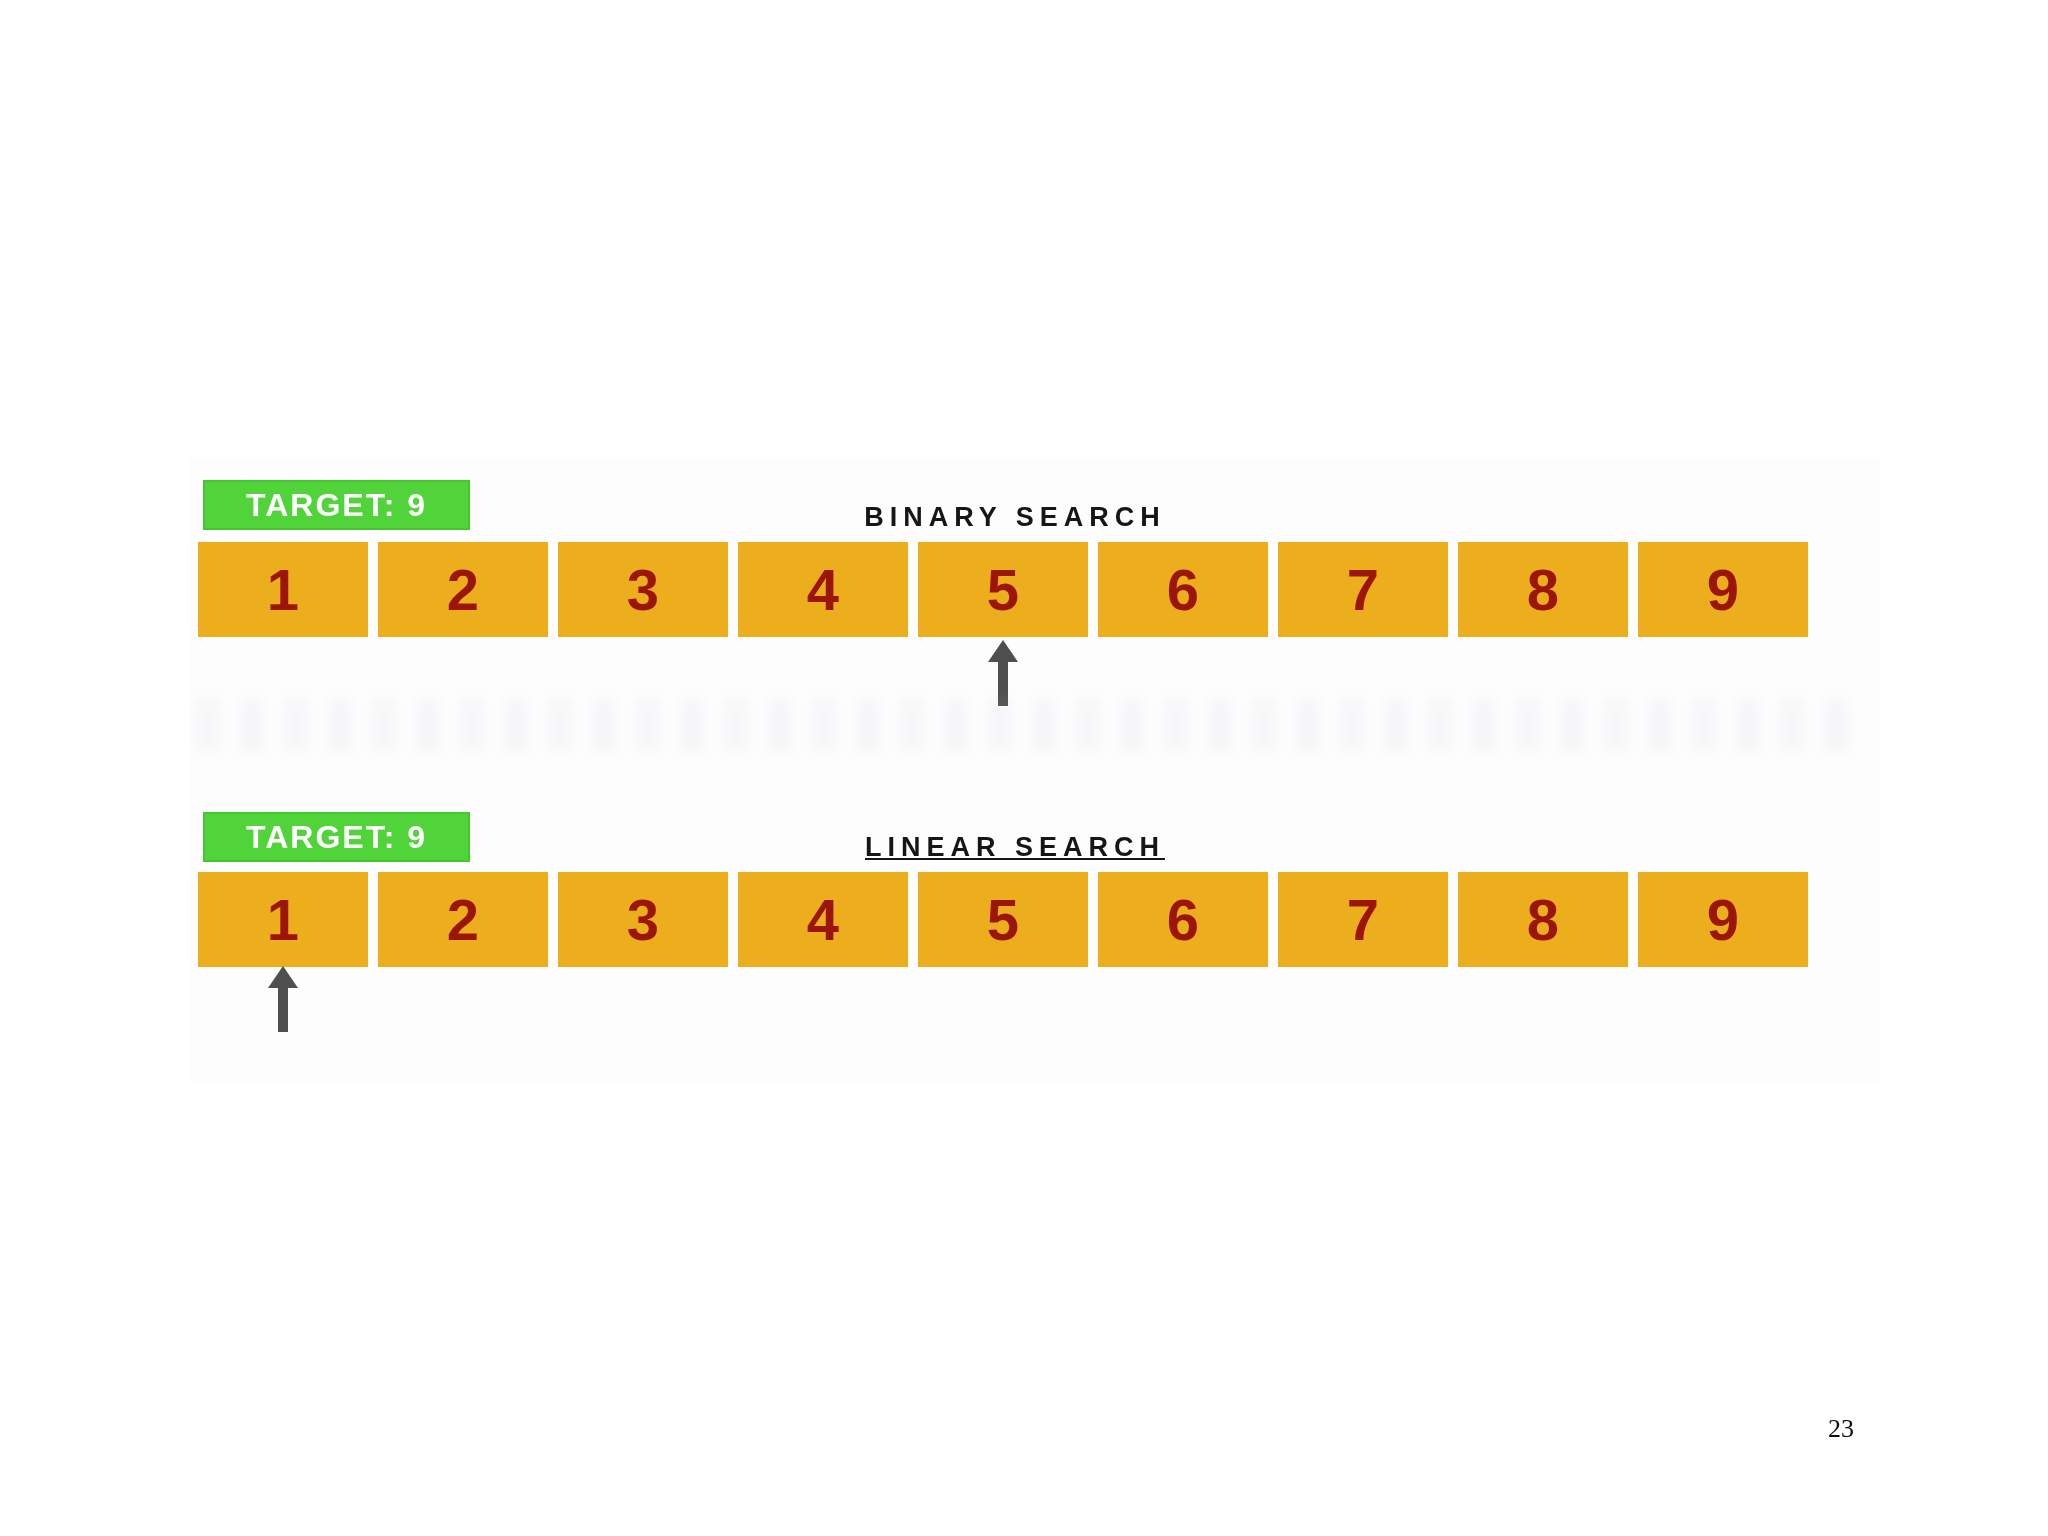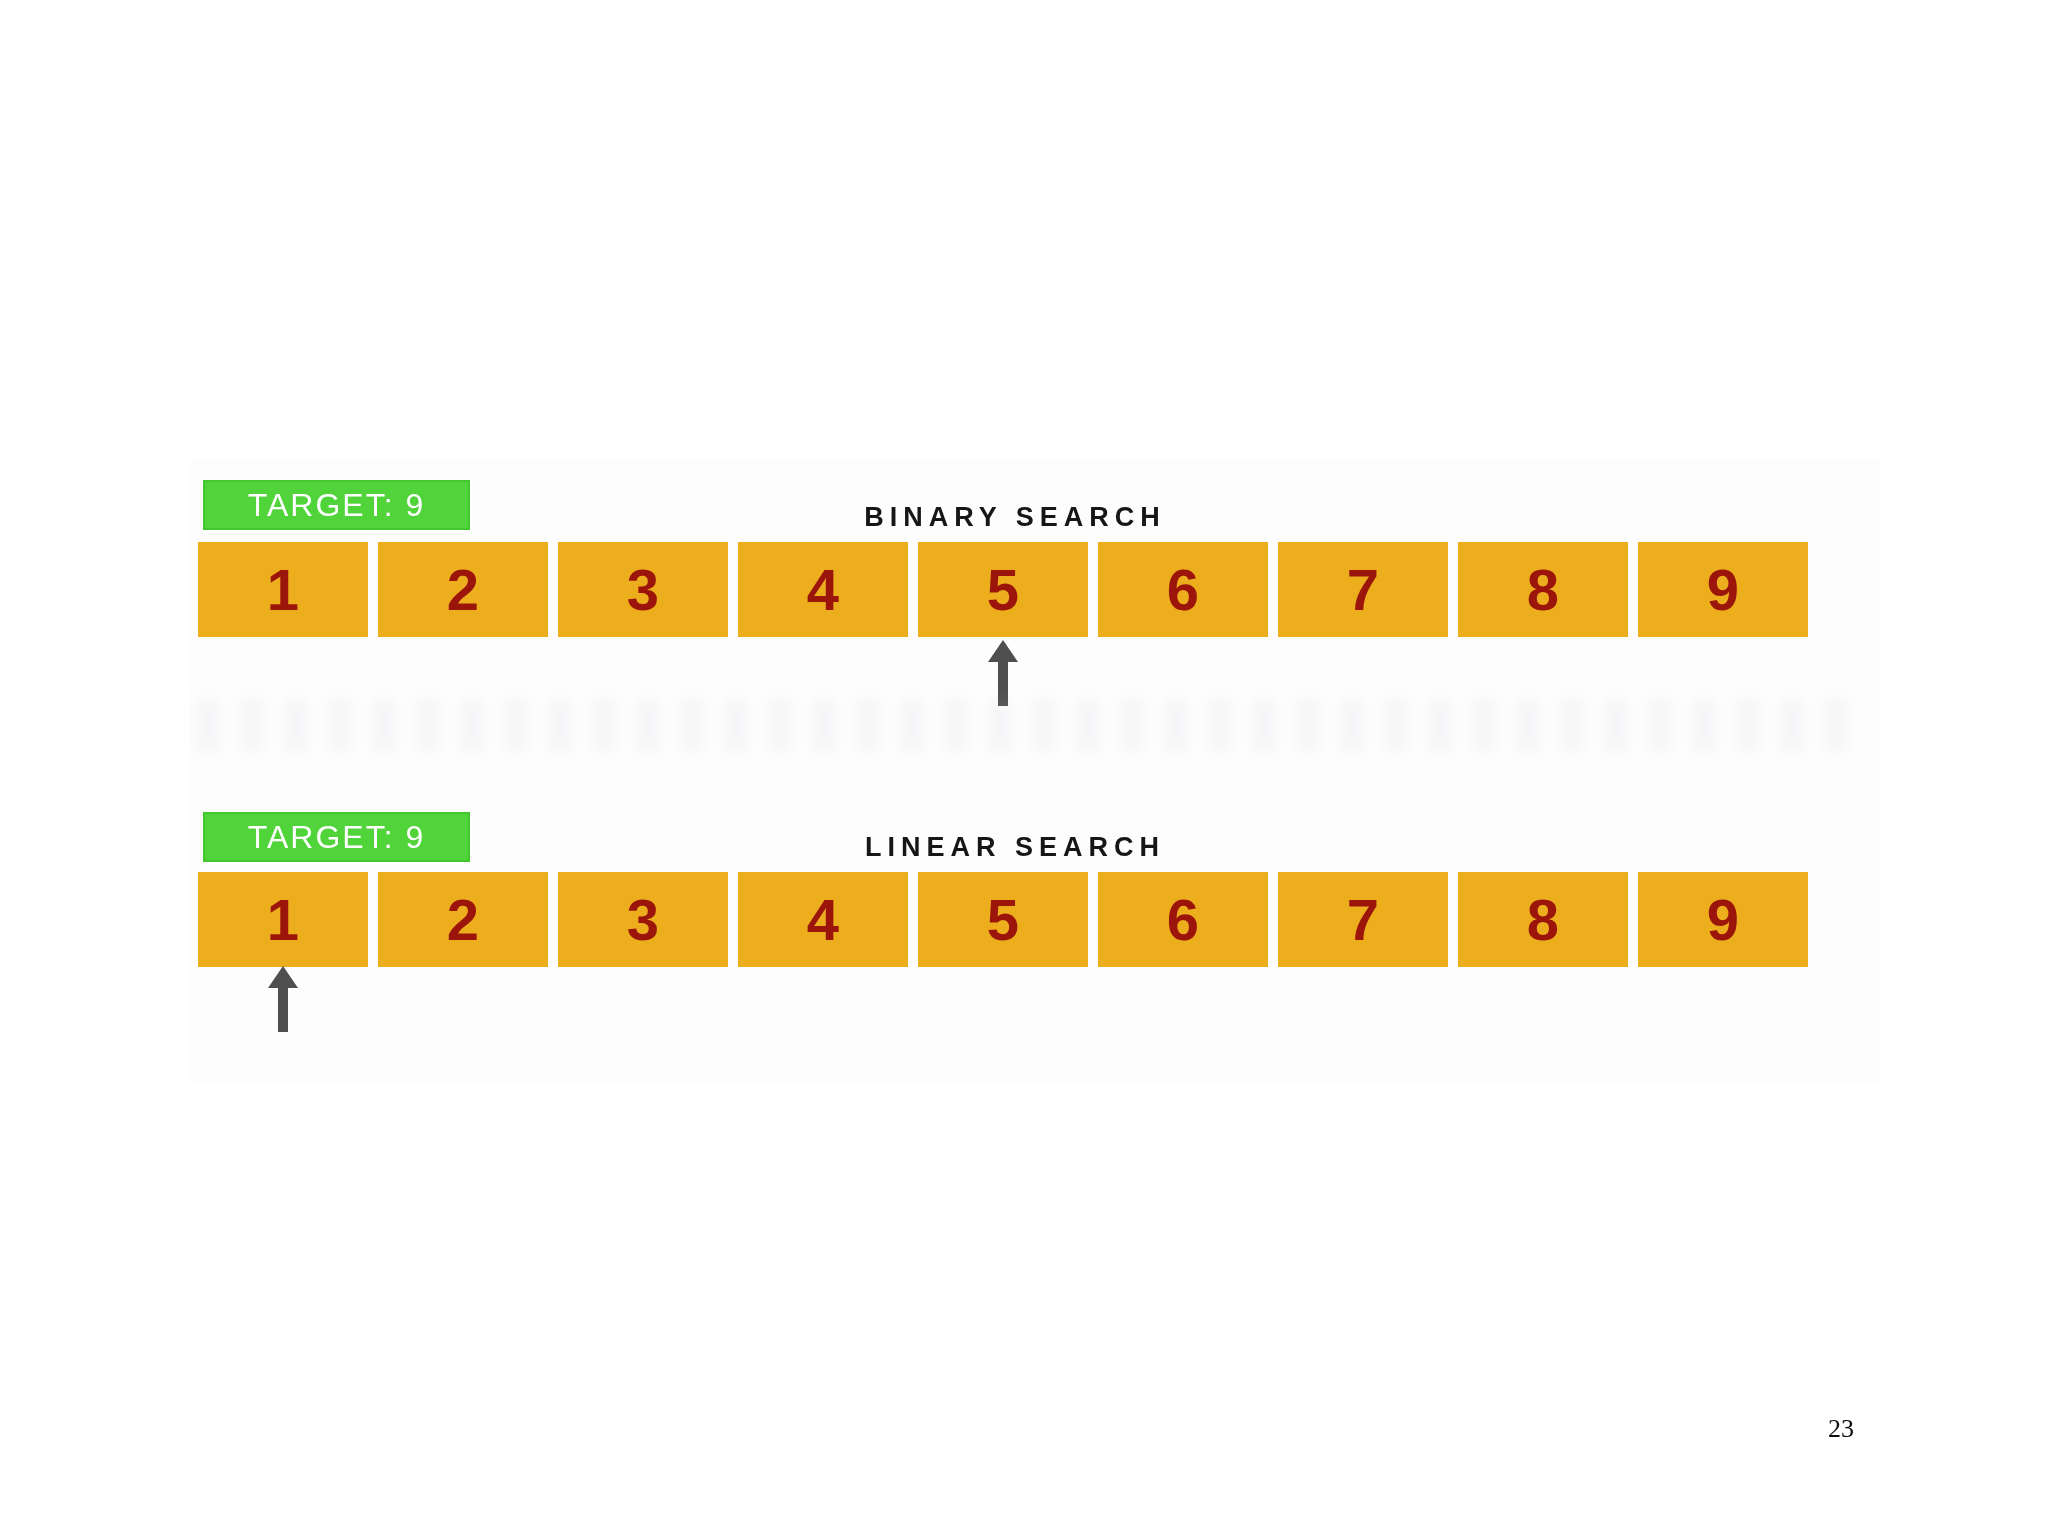--- a/index.html
+++ b/index.html
@@ -30,41 +30,41 @@
   .badge {
     position: absolute;
     left: 203px;
     width: 267px;
     height: 50px;
     background: var(--badge-bg, #50d43a);
     border: 2px solid var(--badge-border, #43c72e);
     box-sizing: border-box;
     color: var(--badge-text, #ffffff);
     font-size: 32px;
-    font-weight: normal;
+    font-weight: bold;
     letter-spacing: 2px;
     text-align: center;
     line-height: 46px;
   }
   .badge.binary { top: 480px; }
   .badge.linear { top: 812px; }
 
   .section-title {
     position: absolute;
     left: 198px;
     width: 1610px;
     margin: 12px;
     text-align: center;
     color: var(--title-text, #161616);
     font-size: 27px;
     font-weight: bold;
     letter-spacing: 6px;
   }
   .section-title.binary { top: 490px; }
-  .section-title.linear { top: 820px; }
+  .section-title.linear { top: 820px; text-decoration: underline; }
 
   .row {
     position: absolute;
     left: 198px;
     display: flex;
     gap: 10px;
   }
   .row.binary { top: 542px; }
   .row.linear { top: 872px; }
   .cell {

